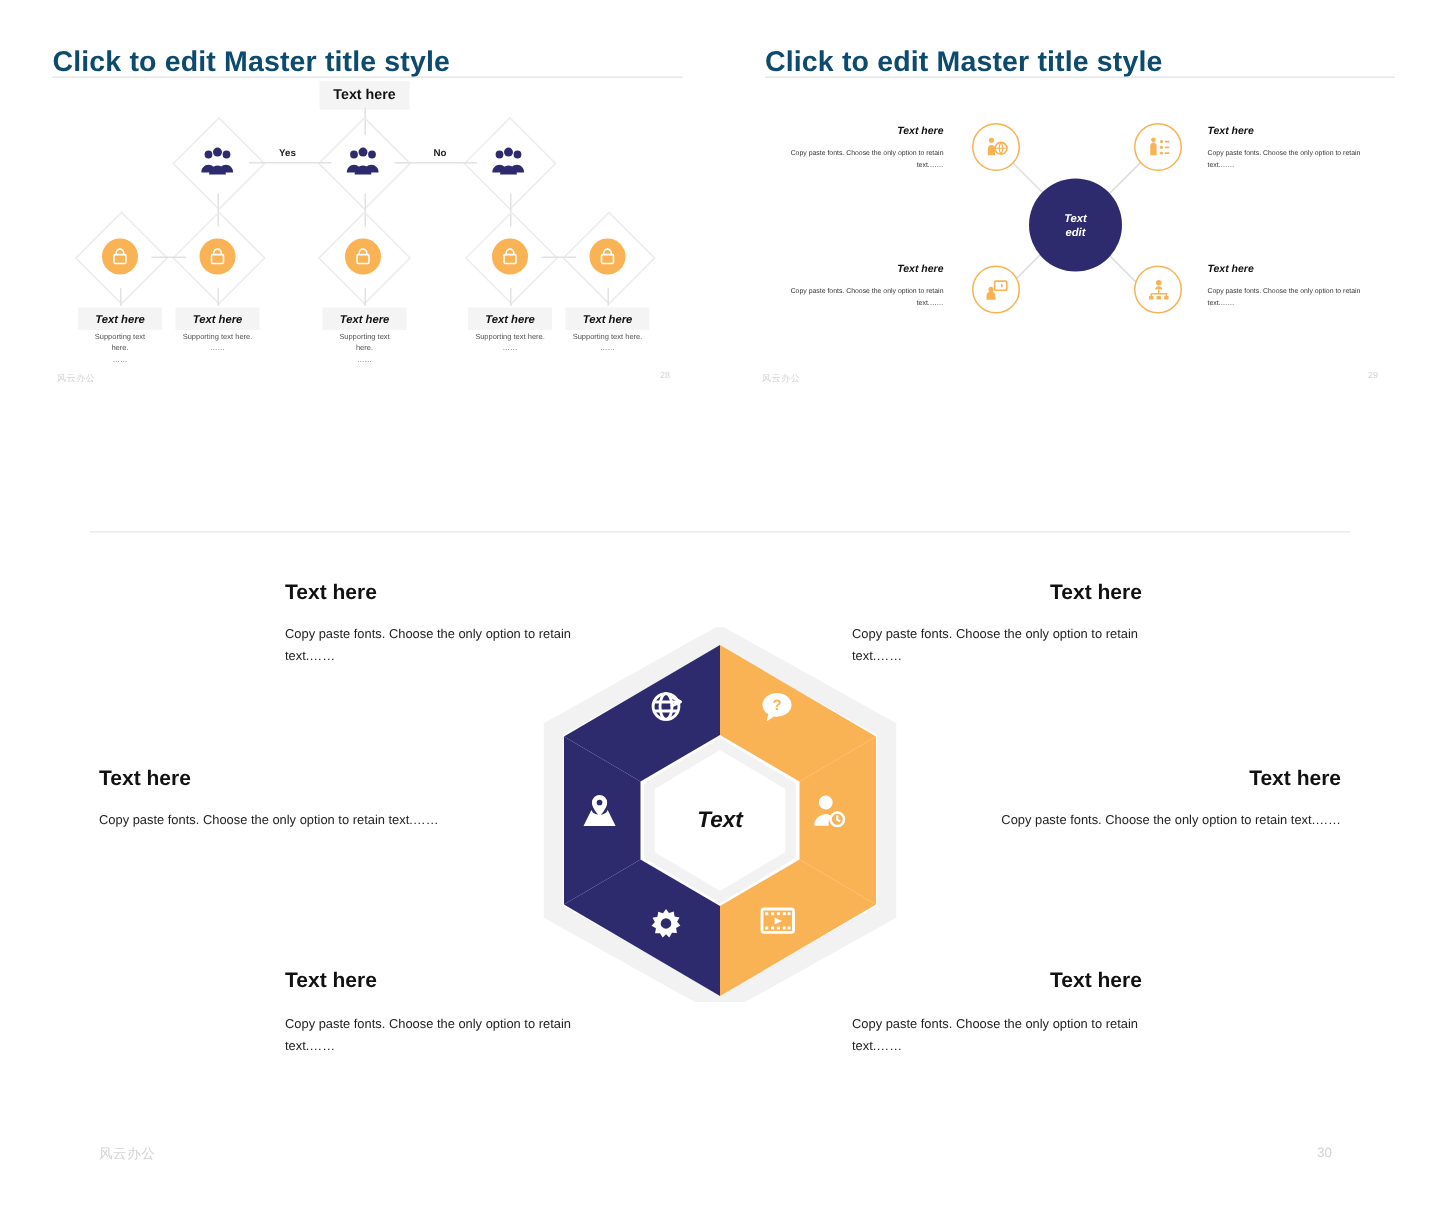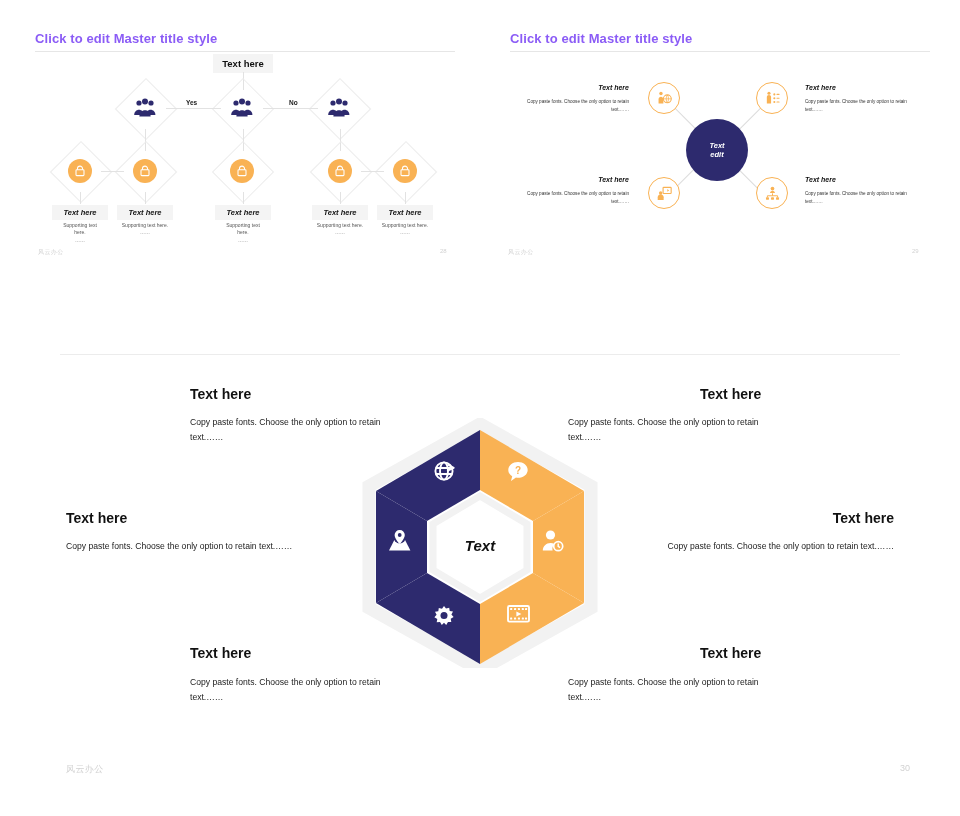--- a/index.html
+++ b/index.html
@@ -5,21 +5,21 @@
   html,body{margin:0;padding:0;}
   body{
     width:960px;height:816px;background:#ffffff;
     font-family:"Liberation Sans","DejaVu Sans",sans-serif;
     color:#1a1a1a;position:relative;overflow:hidden;
   }
   .slide{position:absolute;background:#fff;}
 
   
   .slide-title{
-    position:absolute;font-size:13px;font-weight:bold;color:#8b5cf6;
+    position:absolute;font-size:19px;font-weight:bold;color:#0c4a6e;
     letter-spacing:.1px;white-space:nowrap;
   }
   .title-rule{position:absolute;height:1px;background:#e6e6e6;}
 
   
   .footer-brand{position:absolute;font-size:6px;color:#d2d2d2;letter-spacing:.4px;}
   .footer-page{position:absolute;font-size:6px;color:#d2d2d2;}
 
   
   .box-top{
@@ -396,14 +396,14 @@
   <div class="hex-head" style="left:694px;top:150px;width:200px;text-align:right;">Text here</div>
   <div class="hex-body lead-right" style="left:646px;top:179px;width:248px;text-align:right;">Copy paste fonts. Choose the only option to retain text.……</div>
 
   <div class="hex-head" style="left:190px;top:285px;">Text here</div>
   <div class="hex-body lead-left" style="left:190px;top:315px;width:215px;">Copy paste fonts. Choose the only option to retain text.……</div>
 
   <div class="hex-head" style="left:700px;top:285px;">Text here</div>
   <div class="hex-body lead-left" style="left:568px;top:315px;width:215px;">Copy paste fonts. Choose the only option to retain text.……</div>
 
   <div class="footer-brand" style="left:66px;top:403px;font-size:9px;">风云办公</div>
-  <div class="footer-page" style="left:900px;top:403px;font-size:9px;">30</div>
+  <div class="footer-page" style="left:878px;top:403px;font-size:9px;">30</div>
 </div>
 
 </body></html>

